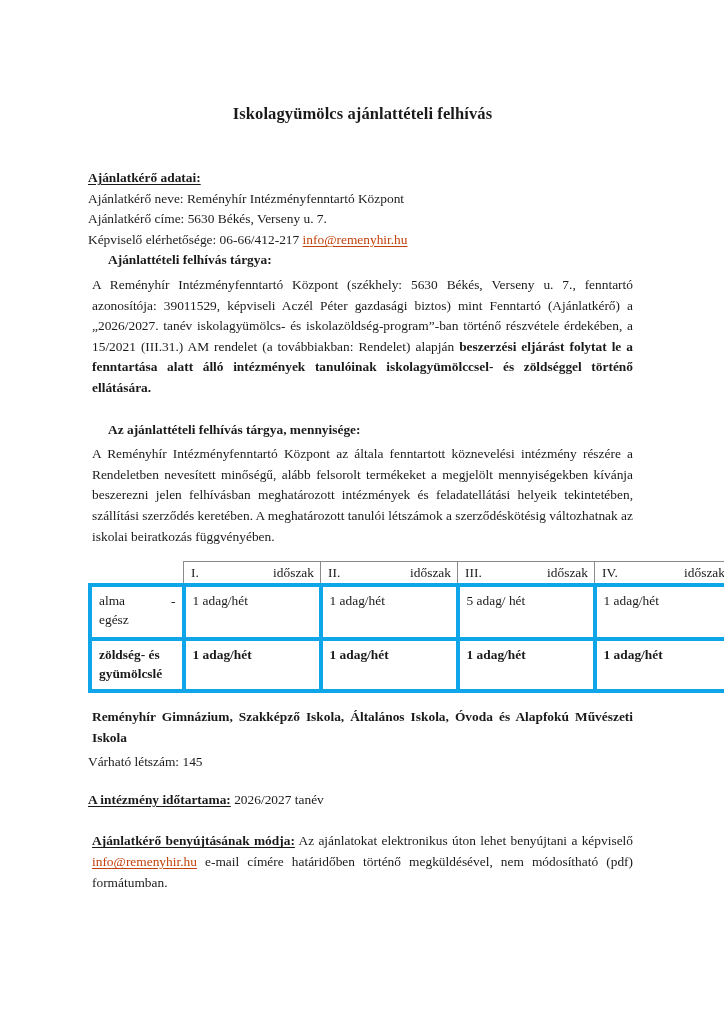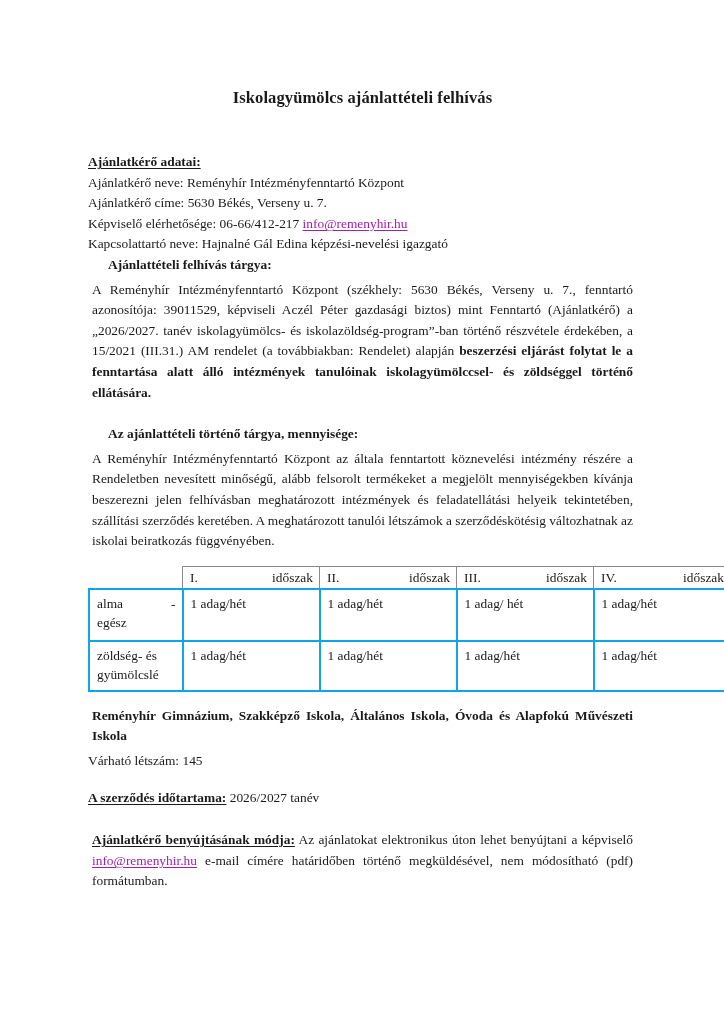--- a/index.html
+++ b/index.html
@@ -12,21 +12,21 @@
     width: 724px;
     height: 1024px;
     background: #ffffff;
     font-family: "Liberation Serif", "DejaVu Serif", serif;
     color: #1a1a1a;
     overflow: hidden;
   }
   .content {
     position: absolute;
     left: 88px;
-    top: 0;
+    top: 16px;
     width: 549px;
   }
   .doc-title {
     text-align: center;
     font-weight: bold;
     font-size: 16.5px;
     letter-spacing: 0.1px;
     margin: 0;
     padding-top: 88px;
   }
@@ -52,36 +52,36 @@
     white-space: nowrap;
   }
   .para {
     font-size: 13.4px;
     line-height: 20.6px;
     text-align: justify;
     text-justify: inter-word;
     margin: 4px;
   }
   a.maillink, .maillink {
-    color: #a21caf;
+    color: #c2410c;
     text-underline-offset: 2px;
   }
   .b { font-weight: bold; }
 
   
   .qty-table {
     border-collapse: collapse;
     width: 574px;
     margin: 0;
     table-layout: fixed;
     font-size: 13.4px;
     line-height: 19px;
   }
   .qty-table td, .qty-table th {
-    border: 2px solid #0ea5e9;
+    border: 4px solid #0ea5e9;
     padding: 4px 6px 4px 7px;
     vertical-align: top;
     font-weight: normal;
     text-align: left;
   }
   .qty-table thead th {
     border-top: none;
     border-left: none;
     border-right: none;
     border-bottom: 1px solid #8a8a8a;
@@ -100,21 +100,21 @@
   .qty-table thead th.period .jrow {
     display: flex;
     justify-content: space-between;
     align-items: baseline;
     width: 100%;
   }
   .qty-table tbody td.rowlabel {
     height: 42px;
   }
   .qty-table tbody tr.r1 td { height: 42px; }
-  .qty-table tbody tr.r2 td { height: 40px; }
+  .qty-table tbody tr.r2 td { height: 40px; font-weight: bold; }
   .rowlabel .jrow {
     display: flex;
     justify-content: space-between;
     align-items: baseline;
     width: 100%;
   }
   .col-label { width: 80px; }
   .col-p { width: 123px; }
 </style>
 </head>
@@ -125,32 +125,31 @@
 
     <h1 class="doc-title">Iskolagyümölcs ajánlattételi felhívás</h1>
 
     <div class="gap-lg"></div>
 
     <div class="block">
       <div class="line hdr">Ajánlatkérő adatai:</div>
       <div class="line">Ajánlatkérő neve: Reményhír Intézményfenntartó Központ</div>
       <div class="line">Ajánlatkérő címe:  5630 Békés, Verseny u. 7.</div>
       <div class="line"><span>Képviselő elérhetősége: 06-66/412-217 </span><a class="maillink" href="#">info@remenyhir.hu</a></div>
-      <div class="line">Kapcsolattartó neve:  Hajnalné Gál Edina képzési-nevelési igazgató</div>
     </div>
 
     <div class="block">
       <div class="line hdr-plain">Ajánlattételi felhívás tárgya:</div>
       <p class="para"><span>A Reményhír Intézményfenntartó Központ (székhely: 5630 Békés, Verseny u. 7., fenntartó azonosítója: 39011529, képviseli Aczél Péter gazdasági biztos) mint Fenntartó (Ajánlatkérő) a „2026/2027. tanév iskolagyümölcs- és iskolazöldség-program”-ban történő részvétele érdekében, a 15/2021 (III.31.) AM rendelet (a továbbiakban: Rendelet) alapján </span><span class="b">beszerzési eljárást folytat le a fenntartása alatt álló intézmények tanulóinak iskolagyümölccsel- és zöldséggel történő ellátására.</span></p>
     </div>
 
     <div class="gap-md"></div>
 
     <div class="block">
-      <div class="line hdr-plain">Az ajánlattételi történő tárgya, mennyisége:</div>
+      <div class="line hdr-plain">Az ajánlattételi felhívás tárgya, mennyisége:</div>
       <p class="para">A Reményhír Intézményfenntartó Központ az általa fenntartott köznevelési intézmény részére a Rendeletben nevesített minőségű, alább felsorolt termékeket a megjelölt mennyiségekben kívánja beszerezni jelen felhívásban meghatározott intézmények és feladatellátási helyeik tekintetében, szállítási szerződés keretében. A meghatározott tanulói létszámok a szerződéskötésig változhatnak az iskolai beiratkozás függvényében.</p>
     </div>
 
     <div class="gap-sm"></div>
 
     <table class="qty-table">
       <thead>
         <tr>
           <th class="corner col-label"></th>
           <th class="period col-p">
@@ -183,21 +182,21 @@
         <tr class="r1">
           <td class="rowlabel col-label">
             <span class="jrow">
               <span>alma</span>
               <span>-</span>
             </span>
             <span>egész</span>
           </td>
           <td class="col-p">1 adag/hét</td>
           <td class="col-p">1 adag/hét</td>
-          <td class="col-p">1 adag/ hét</td>
+          <td class="col-p">5 adag/ hét</td>
           <td class="col-p">1 adag/hét</td>
         </tr>
         <tr class="r2">
           <td class="rowlabel col-label">
             <span class="jrow">
               <span>zöldség- és</span>
               <span></span>
             </span>
             <span>gyümölcslé</span>
           </td>
@@ -212,21 +211,21 @@
     <div class="gap-sm"></div>
 
     <div class="block">
       <p class="para b">Reményhír Gimnázium, Szakképző Iskola, Általános Iskola, Óvoda és Alapfokú Művészeti Iskola</p>
       <div class="line">Várható létszám: 145</div>
     </div>
 
     <div class="gap-md"></div>
 
     <div class="block">
-      <div class="line"><span class="hdr">A szerződés időtartama:</span><span> 2026/2027 tanév</span></div>
+      <div class="line"><span class="hdr">A intézmény időtartama:</span><span> 2026/2027 tanév</span></div>
     </div>
 
     <div class="gap-md"></div>
 
     <div class="block">
       <p class="para"><span class="hdr">Ajánlatkérő benyújtásának módja:</span><span> Az ajánlatokat elektronikus úton lehet benyújtani a képviselő  </span><a class="maillink" href="#">info@remenyhir.hu</a><span>  e-mail címére határidőben történő megküldésével, nem módosítható (pdf) formátumban.</span></p>
     </div>
 
   </div>
 </div>

